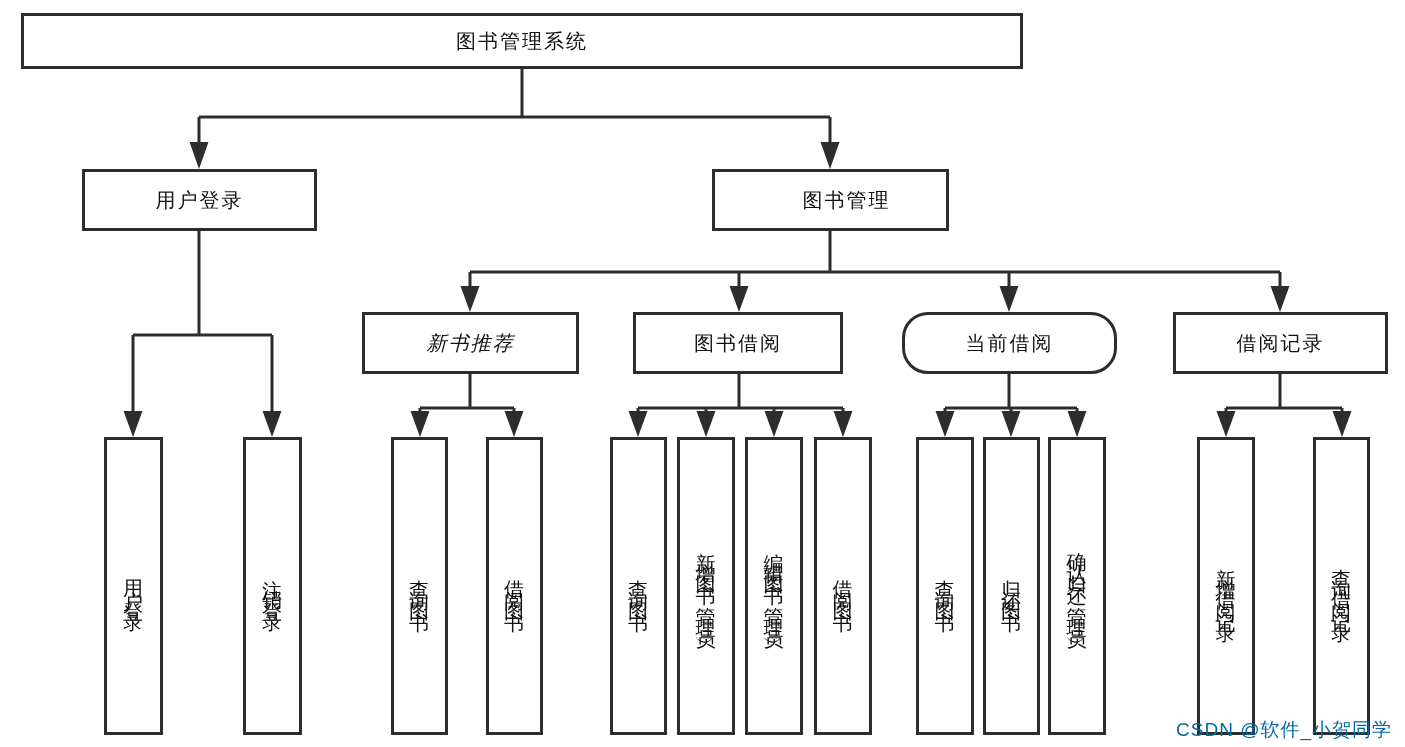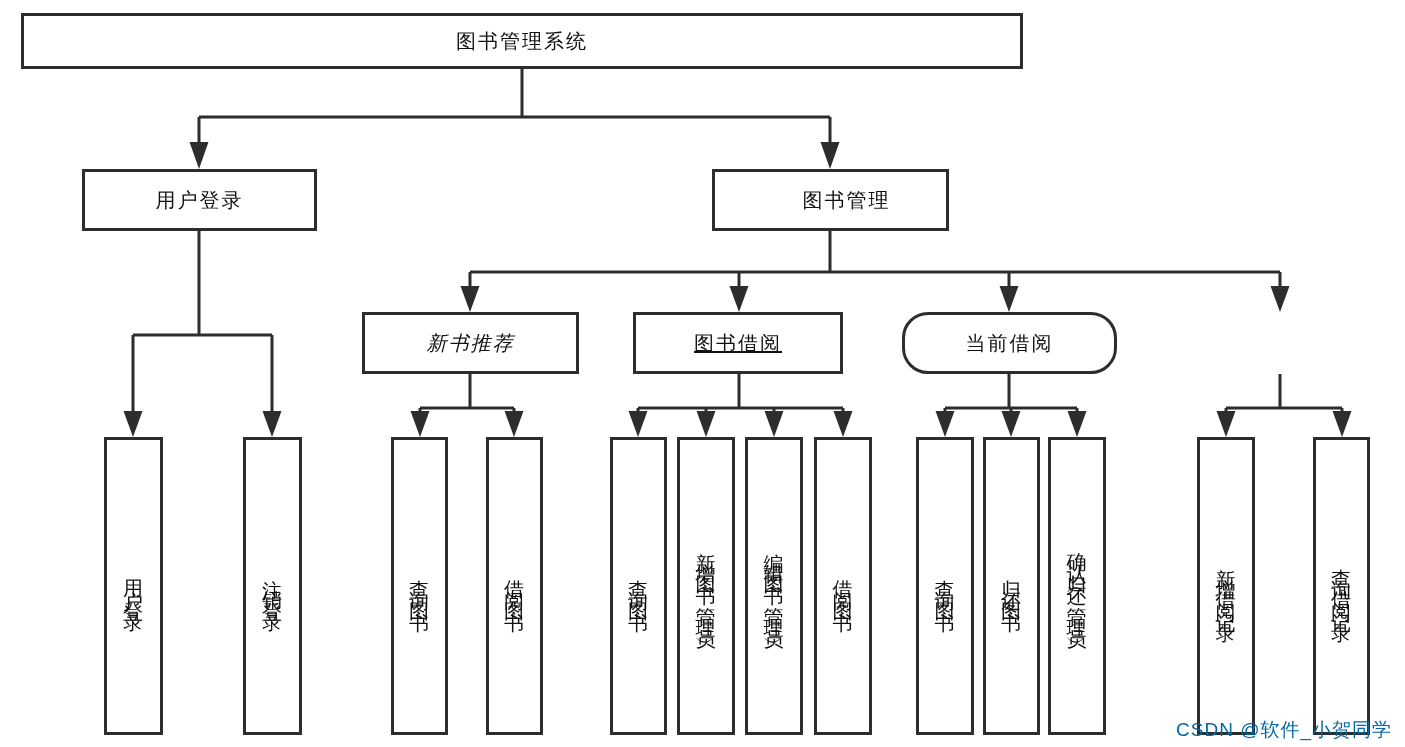--- a/index.html
+++ b/index.html
@@ -102,22 +102,23 @@
       <polygon points="1332.5,411 1351.5,411 1342,437"></polygon>
     </g>
   </svg>
 
   <div class="box horiz" style="left:21px; top:13px; width:1002px; height:56px;">图书管理系统</div>
 
   <div class="box horiz" style="left:82px; top:169px; width:235px; height:62px;">用户登录</div>
   <div class="box horiz" style="left:712px; top:169px; width:237px; height:62px;padding-left:32px;">图书管理</div>
 
   <div class="box horiz" style="left:362px; top:312px; width:217px; height:62px;font-style:italic;">新书推荐</div>
-  <div class="box horiz" style="left:633px; top:312px; width:210px; height:62px;text-decoration:underline;">图书借阅</div>
+  <div class="box horiz" style="left:633px; top:312px; width:210px; height:62px;">图书借阅</div>
   <div class="box horiz" style="left:902px; top:312px; width:215px; height:62px;border-radius:26px;">当前借阅</div>
+  <div class="box horiz" style="left:1173px; top:312px; width:215px; height:62px;">借阅记录</div>
 
   <div class="box vert" style="left:104px; top:437px; width:59px; height:298px;">
     <span class="vtext">用户登录</span>
   </div>
   <div class="box vert" style="left:243px; top:437px; width:59px; height:298px;">
     <span class="vtext">注销登录</span>
   </div>
 
   <div class="box vert" style="left:391px; top:437px; width:57px; height:298px;">
     <span class="vtext">查询图书</span>

